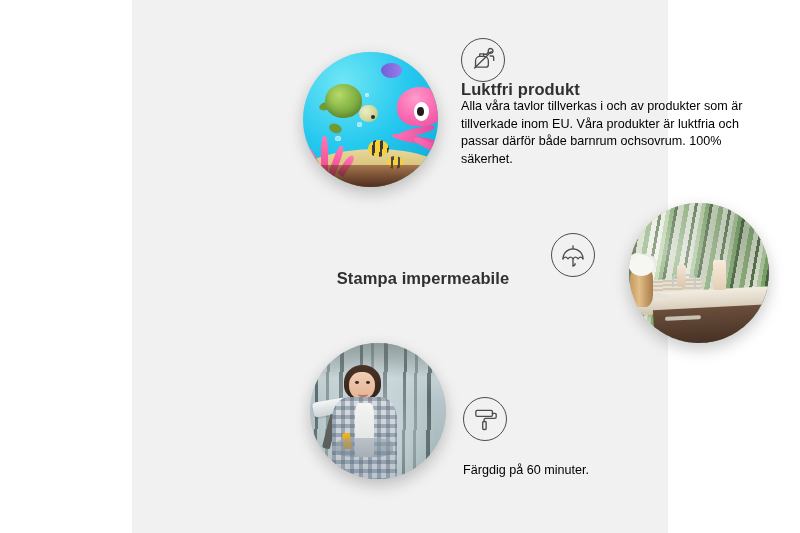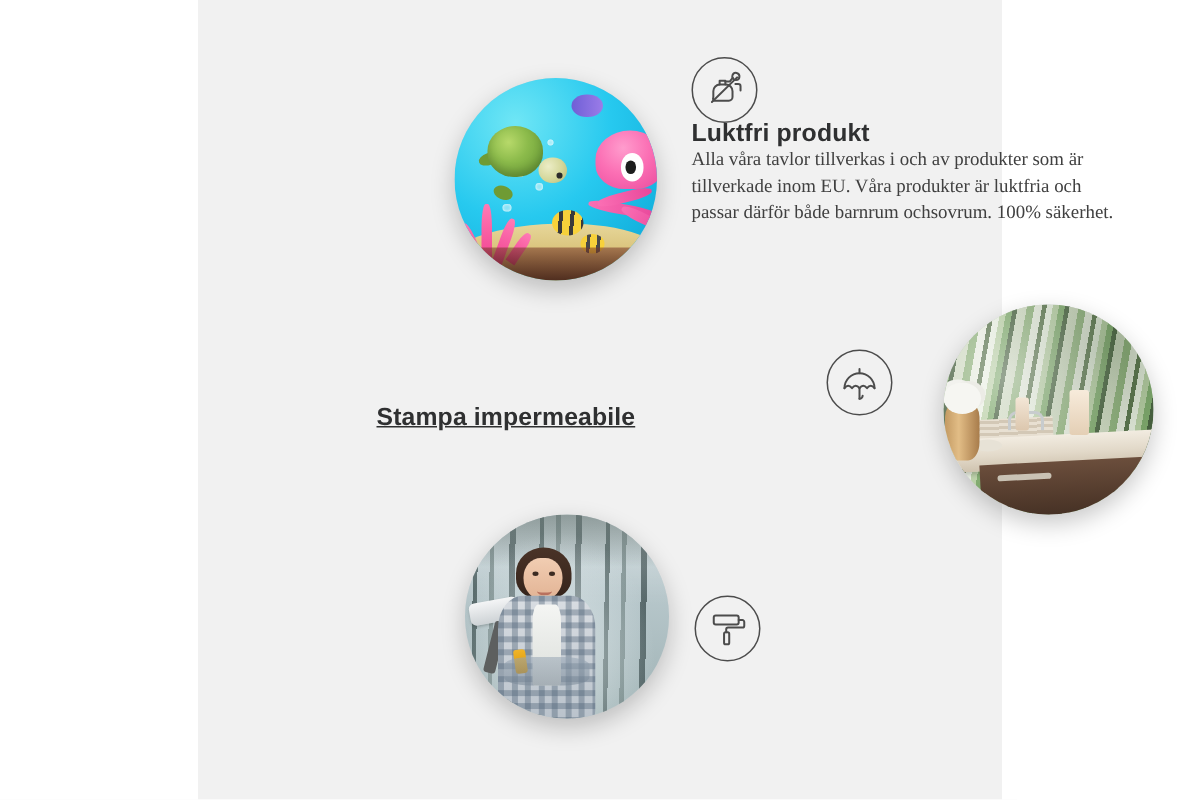--- a/index.html
+++ b/index.html
@@ -305,32 +305,31 @@
     font-size: 16.5px;
     font-weight: bold;
     color: #2f3031;
     letter-spacing: .1px;
     white-space: nowrap;
   }
   .body {
     position: absolute;
     font-size: 12.6px;
     line-height: 17.6px;
-    color: #404040;
-    font-family: Liberation Serif, serif;
+    color: #000000;
   }
 
   
   .blk1-icon  { left: 329px; top: 38px; }
   .blk1-title { left: 329px; top: 80px; }
   .blk1-body  { left: 329px; top: 98px; width: 282px; text-align: left; }
 
   
   .blk2-icon  { left: 419px; top: 233px; }
-  .blk2-title { left: 119px; top: 269px; width: 344px; text-align: left; text-decoration: underline; }
+  .blk2-title { left: 119px; top: 269px; width: 344px; text-align: center; }
   .blk2-body  { left: 119px; top: 291px; width: 344px; text-align: right; }
 
   
   .blk3-icon  { left: 331px; top: 397px; }
   .blk3-title { left: 331px; top: 440px; }
   .blk3-body  { left: 331px; top: 462px; }
 </style>
 </head>
 <body>
 
@@ -439,15 +438,16 @@
     </div>
 
     <div class="icon-circle blk3-icon">
       <svg viewBox="0 0 44 44" fill="none" stroke="#4c4c4c" stroke-width="1.4" stroke-linecap="round" stroke-linejoin="round">
         <rect x="12.4" y="13.0" width="17.4" height="6.2" rx="1.4"></rect>
         <path d="M29.8 16.1 h2.6 a1.3 1.3 0 0 1 1.3 1.3 v2.6 a1.3 1.3 0 0 1-1.3 1.3 h-10.0
                  a1.3 1.3 0 0 0-1.3 1.3 v2.0"></path>
         <rect x="19.6" y="24.6" width="3.6" height="8.4" rx="1.1"></rect>
       </svg>
     </div>
+    <div class="body blk3-body">Färgdig på 60 minuter.</div>
 
   </div>
 </div>
 
 </body></html>

